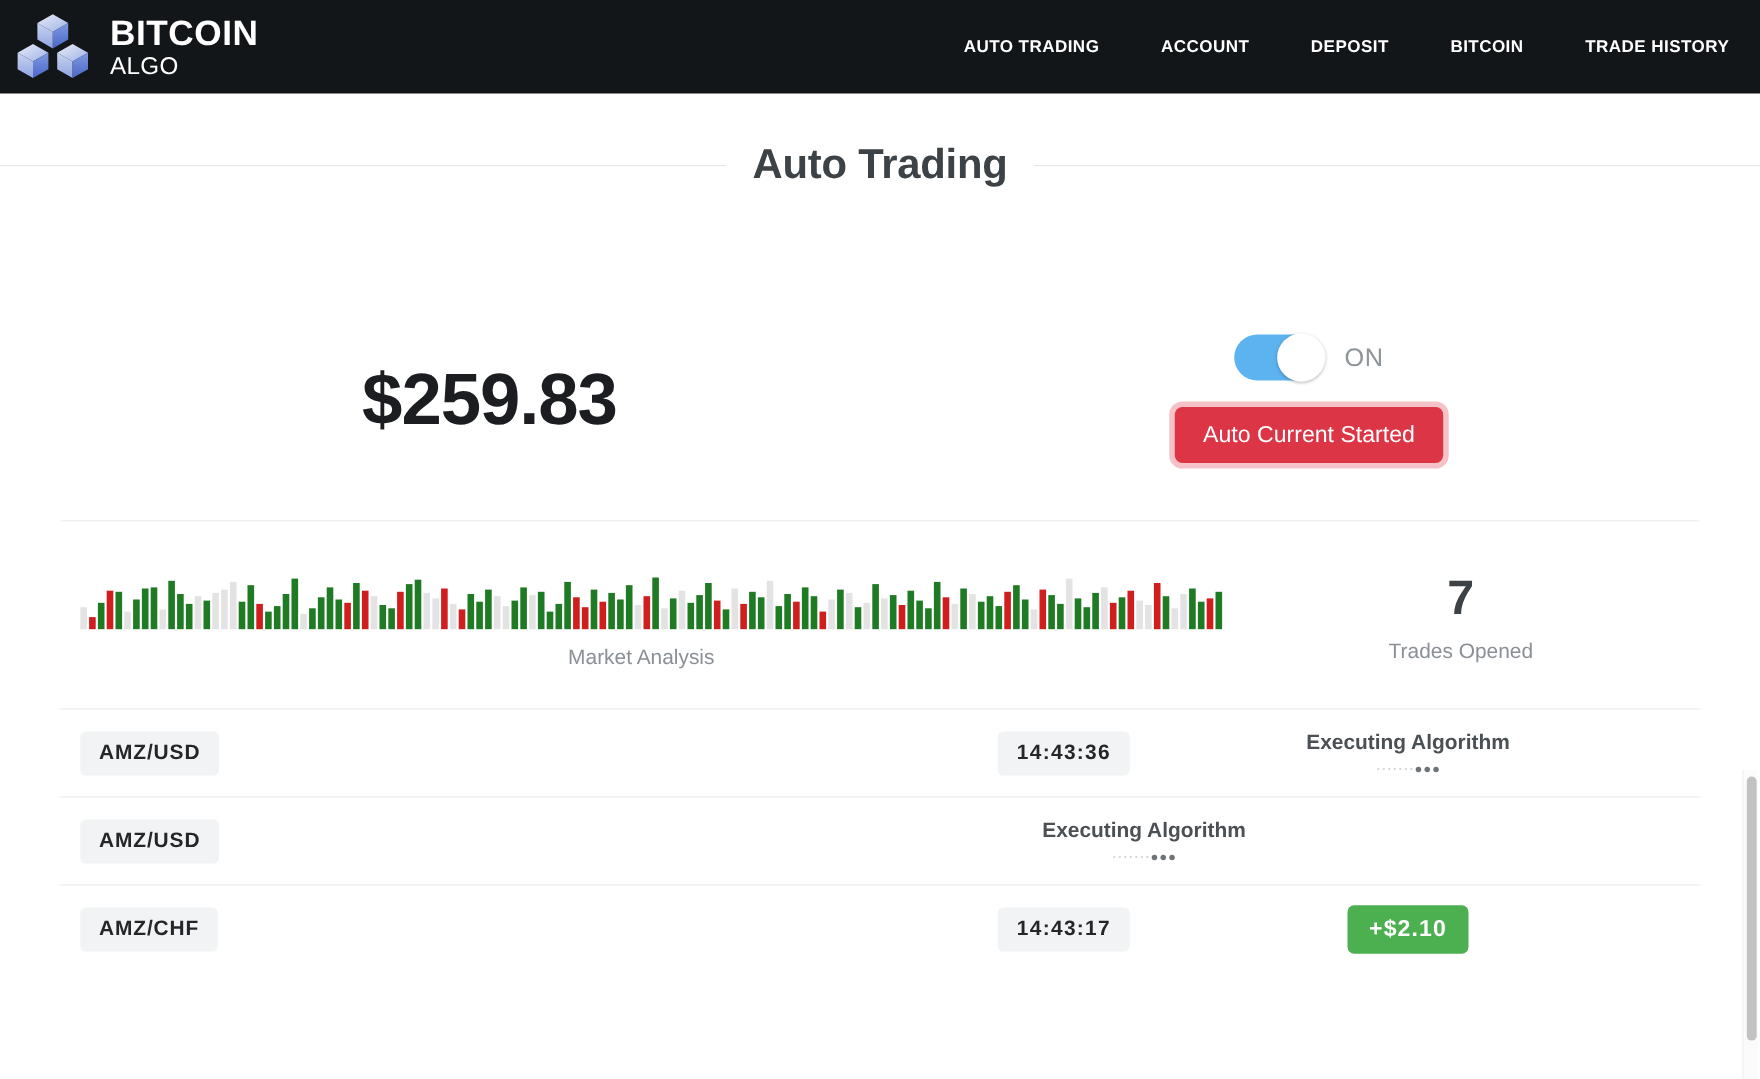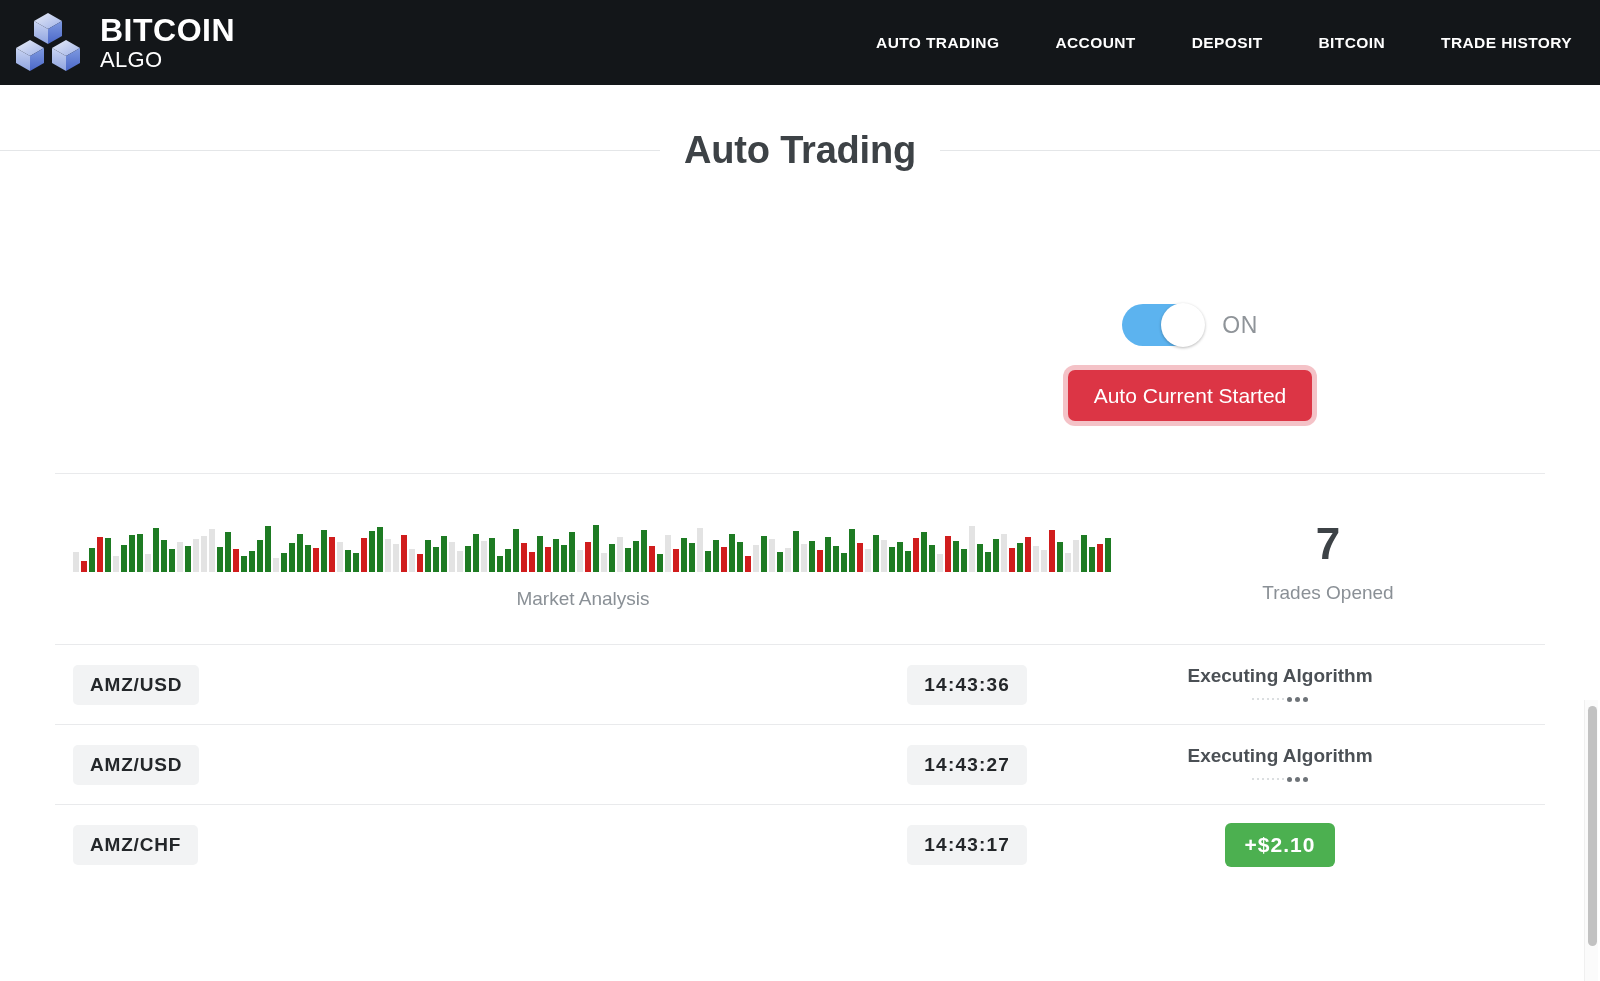--- a/index.html
+++ b/index.html
@@ -385,20 +385,21 @@
   <div class="page-title-wrap">
     <span class="title-rule"></span>
     <h1 class="page-title">Auto Trading</h1>
     <span class="title-rule"></span>
   </div>
 
   <div class="panel">
 
     <div class="stat-row">
       <div class="stat-col-left">
+        <div class="balance-value">$259.83</div>
       </div>
       <div class="stat-col-right">
         <div class="control-stack">
           <div class="toggle-line">
             <button class="toggle">
               <span class="knob"></span>
             </button>
             <span class="toggle-state">ON</span>
           </div>
           <button class="status-button">Auto Current Started</button>
@@ -573,23 +574,20 @@
               <i class="lg"></i>
               <i class="lg"></i>
           </div>
         </div>
       </div>
 
       <div class="trade-row">
         <div class="cell-pair">
           <span class="pill">AMZ/USD</span>
         </div>
-        <div class="cell-time">
-          <span class="pill time">14:43:27</span>
-        </div>
         <div class="cell-status">
           <div class="status-text">Executing Algorithm</div>
           <div class="dots">
             <i class="sm"></i>
               <i class="sm"></i>
               <i class="sm"></i>
               <i class="sm"></i>
             <i class="sm"></i>
               <i class="sm"></i>
               <i class="sm"></i>

